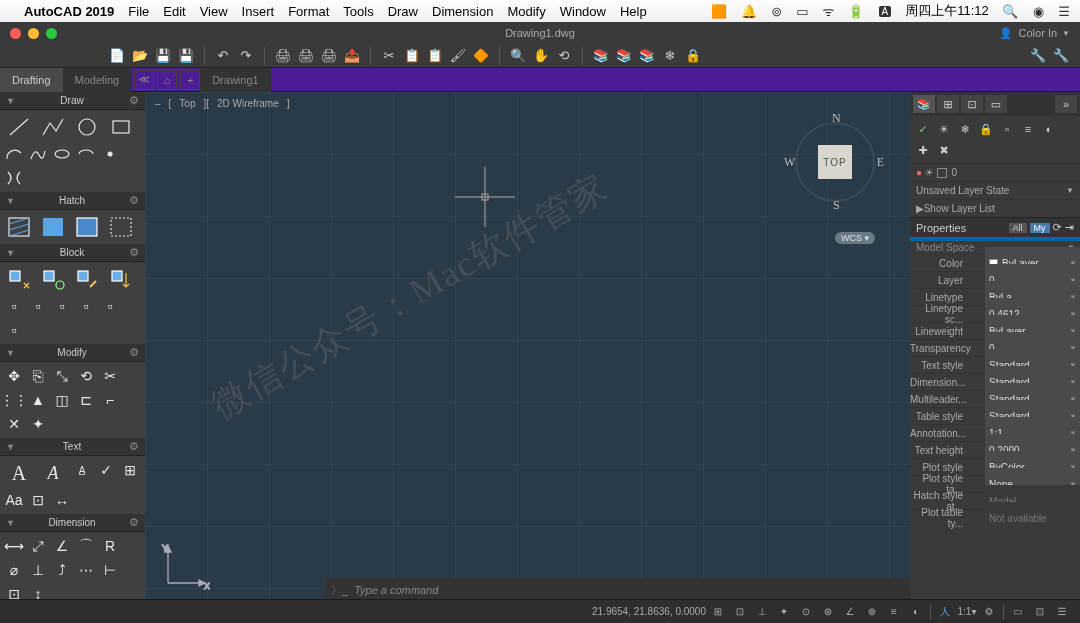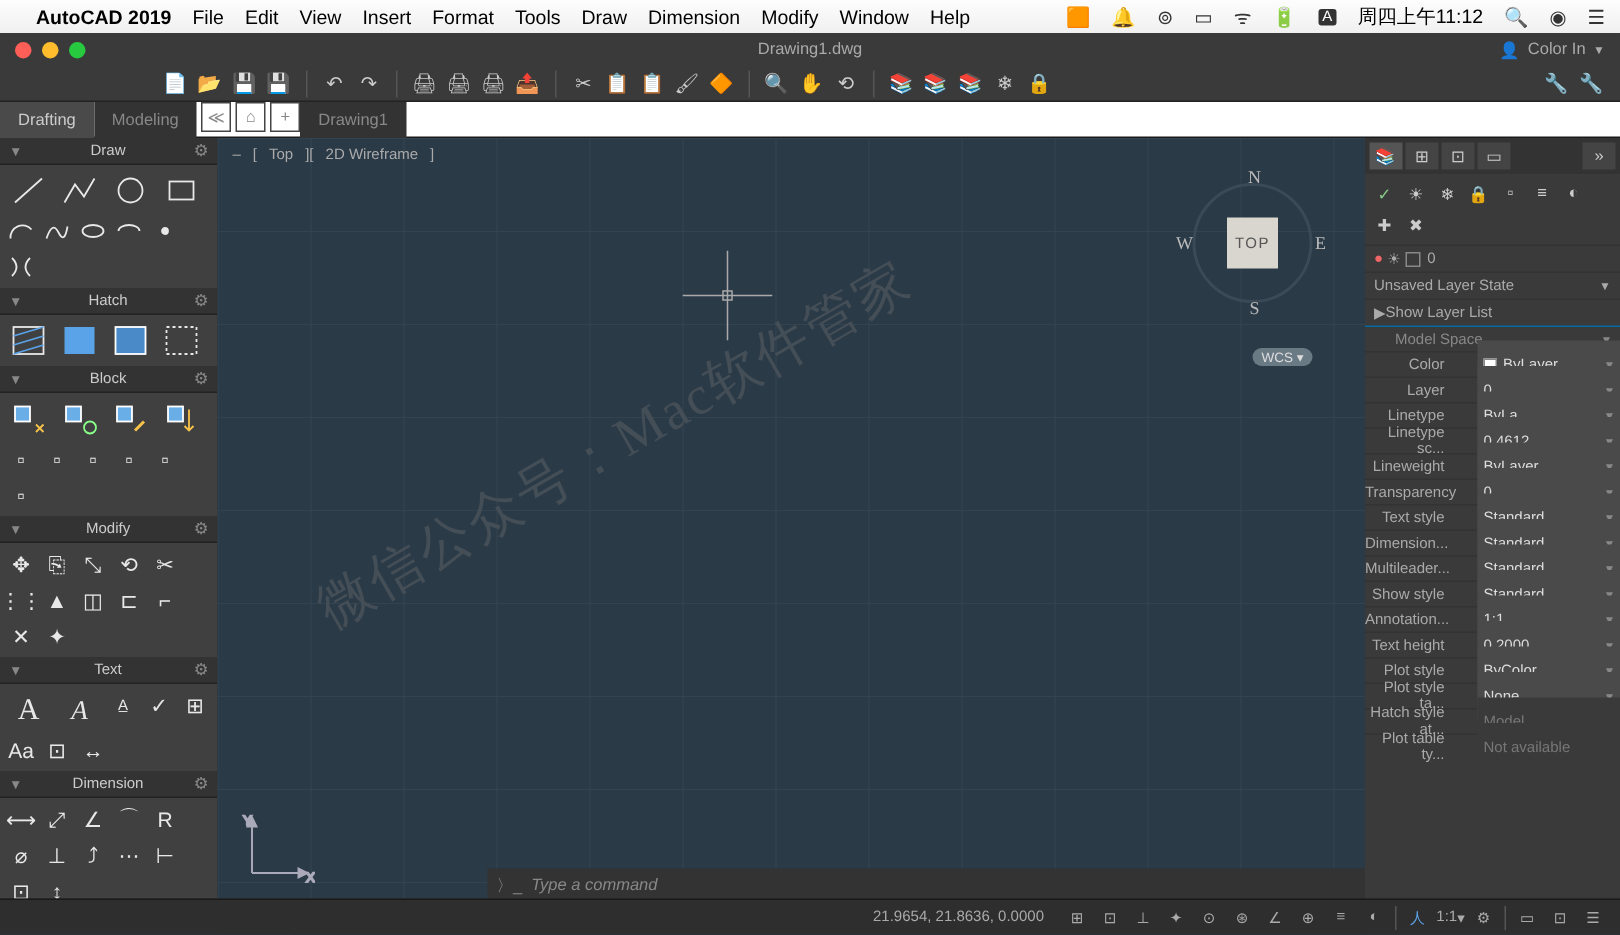--- a/index.html
+++ b/index.html
@@ -10,21 +10,21 @@
 .titlebar{height:22px;background:#3a3a3a;display:flex;align-items:center;position:relative}
 .traffic{display:flex;gap:7px;padding-left:10px}
 .dot{width:11px;height:11px;border-radius:50%}
 .red{background:#ff5f56}.yellow{background:#ffbd2e}.green{background:#27c93f}
 .titlebar-text{position:absolute;left:50%;transform:translateX(-50%);color:#aaa;font-size:11px}
 .titlebar-right{position:absolute;right:10px;color:#aaa;display:flex;align-items:center;gap:5px}
 .toolbar-row{height:24px;background:#3a3a3a;display:flex;align-items:center;gap:3px;padding:0 10px;border-bottom:1px solid #222}
 .tb-group{display:flex;gap:5px;align-items:center}
 .tb-sep{width:1px;height:18px;background:#555;margin:0 6px}
 .tb-btn{width:18px;height:18px;display:flex;align-items:center;justify-content:center;color:#ccc;font-size:13px;cursor:pointer}
-.tab-row{height:24px;background:#ffffff;display:flex;border-bottom:1px solid #1a1a1a}
+.tab-row{height:24px;background:#4c1d95;display:flex;align-items:center;border-bottom:1px solid #1a1a1a}
 .tab{padding:0 12px;height:24px;display:flex;align-items:center;font-size:11px;color:#ccc;background:#4a4a4a;cursor:pointer}
 .tab.inactive{background:#333;color:#888}
 .tab-small{width:20px;height:20px;display:flex;align-items:center;justify-content:center;color:#888;border:1px solid #444;margin-left:3px}
 .main-area{display:flex;height:531px}
 .left-panel{width:145px;background:#404040;overflow:hidden}
 .palette-header{height:18px;background:#333;display:flex;align-items:center;padding:0 6px;color:#ccc;font-size:10px;justify-content:space-between;border-bottom:1px solid #222}
 .palette-header .arrow{font-size:9px;color:#888}
 .palette-header .gear{font-size:11px;color:#888}
 .palette-body{display:flex;flex-wrap:wrap;gap:2px;padding:3px;background:#404040}
 .pal-btn{width:22px;height:22px;display:flex;align-items:center;justify-content:center;color:#e8e8e8;cursor:pointer;font-size:14px}
@@ -59,24 +59,24 @@
 .rp-icon{width:18px;height:18px;display:flex;align-items:center;justify-content:center;cursor:pointer;color:#ccc}
 .rp-row{height:18px;display:flex;align-items:center;padding:0 6px;font-size:10px;color:#aaa;border-top:1px solid #333;cursor:pointer}
 .rp-row .sw{width:10px;height:10px;border:1px solid #888;margin-right:5px}
 .prop-table{width:100%}
 .prop-row{display:flex;height:17px;align-items:center;border-top:1px solid #333}
 .prop-label{width:75px;text-align:right;padding-right:22px;font-size:10px;color:#aaa}
 .prop-val{flex:1;background:#4a4a4a;height:15px;display:flex;align-items:center;padding:16px 4px;font-size:10px;color:#ddd;position:relative}
 .prop-val .chev{position:absolute;right:3px;font-size:8px;color:#888}
 .prop-val.dim{background:#3a3a3a;color:#777}
 .status-bar{position:absolute;bottom:0;left:0;right:0;height:24px;background:#2e2e2e;display:flex;align-items:center;justify-content:flex-end;padding:0 8px;gap:2px;color:#aaa;font-size:10px;border-top:1px solid #1a1a1a}
-.status-bar .coords{margin-right:10px}
+.status-bar .coords{}
 .sb-btn{width:20px;height:20px;display:flex;align-items:center;justify-content:center;cursor:pointer;color:#aaa}
 .sb-sep{width:1px;height:16px;background:#555;margin:0 2px}
-.prop-select{height:17px;background:#3a3a3a;display:flex;align-items:center;padding:0 20px;font-size:10px;color:#888;border-top:1px solid #0369a1;position:relative}
+.prop-select{height:17px;background:#3a3a3a;display:flex;align-items:center;padding:0 6px;font-size:10px;color:#888;border-top:4px solid #0369a1;position:relative}
 .prop-select .chev{position:absolute;right:5px;font-size:8px}
 </style>
 </head>
 <body>
 
 <div class="menubar">
   <span style="font-size:15px"></span>
   <b>AutoCAD 2019</b>
   <span>File</span>
   <span>Edit</span>
@@ -438,20 +438,29 @@
       <span style="color:#e66">●</span>&nbsp;☀&nbsp;<span class="sw"></span><span>0</span>
     </div>
     <div class="rp-row">
       <span>Unsaved Layer State</span>
         <span style="margin-left:auto;font-size:8px">▼</span>
     </div>
     <div class="rp-row">
       ▶ <span>Show Layer List</span>
     </div>
 
+    <div class="rp-header">
+      <span>Properties</span>
+      <span style="display:flex;gap:3px;align-items:center">
+        <span style="background:#555;padding:0 4px;font-size:9px">All</span>
+        <span style="background:#4a7aa8;padding:0 4px;font-size:9px;color:#fff">My</span>
+        <span>⟳</span>
+        <span>⇥</span>
+      </span>
+    </div>
     <div class="prop-select">
       <span>Model Space</span>
         <span class="chev">▼</span>
     </div>
     <div class="prop-table" id="prop-rows">
         <div class="prop-row">
           <div class="prop-label">Color</div>
           <div class="prop-val">
             <span style="width: 9px; height: 9px; background: rgb(255, 255, 255); border: 1px solid rgb(136, 136, 136); margin-right: 4px; display: inline-block;"></span>
             <span>ByLayer</span>
@@ -508,21 +517,21 @@
           </div>
         </div>
         <div class="prop-row">
           <div class="prop-label">Multileader...</div>
           <div class="prop-val">
             <span>Standard</span>
             <span class="chev">▼</span>
           </div>
         </div>
         <div class="prop-row">
-          <div class="prop-label">Show style</div>
+          <div class="prop-label">Table style</div>
           <div class="prop-val">
             <span>Standard</span>
             <span class="chev">▼</span>
           </div>
         </div>
         <div class="prop-row">
           <div class="prop-label">Annotation...</div>
           <div class="prop-val">
             <span>1:1</span>
             <span class="chev">▼</span>

